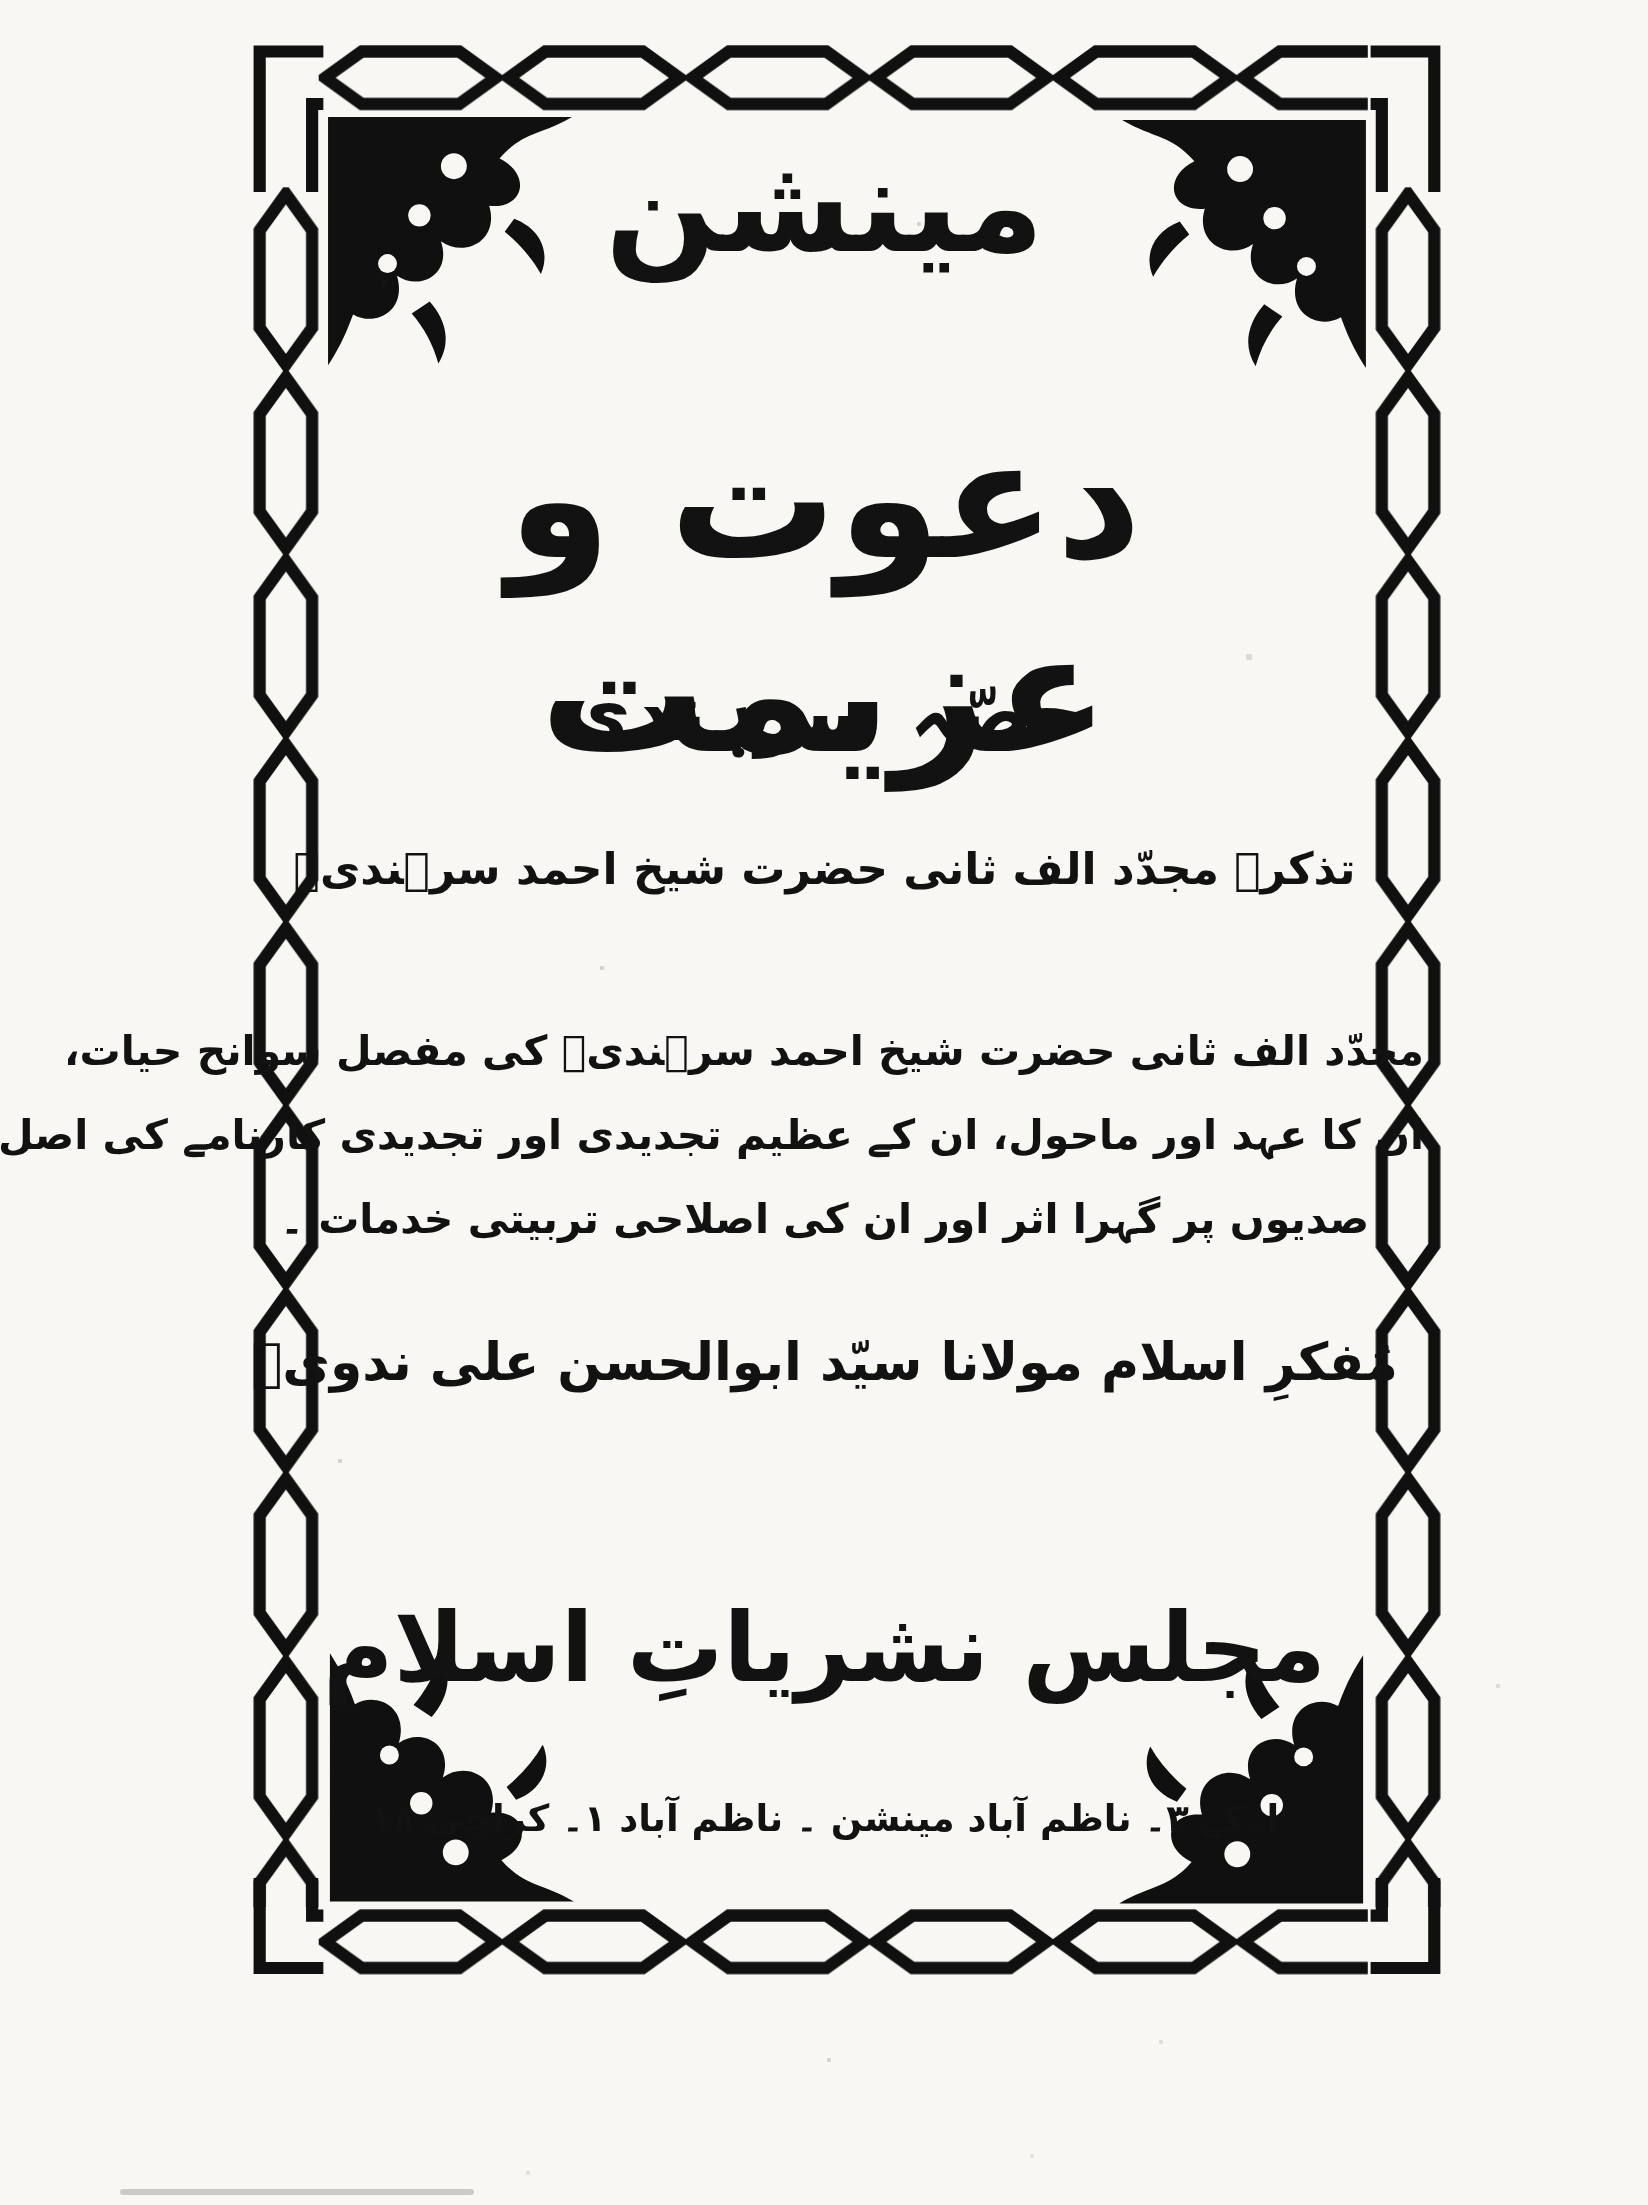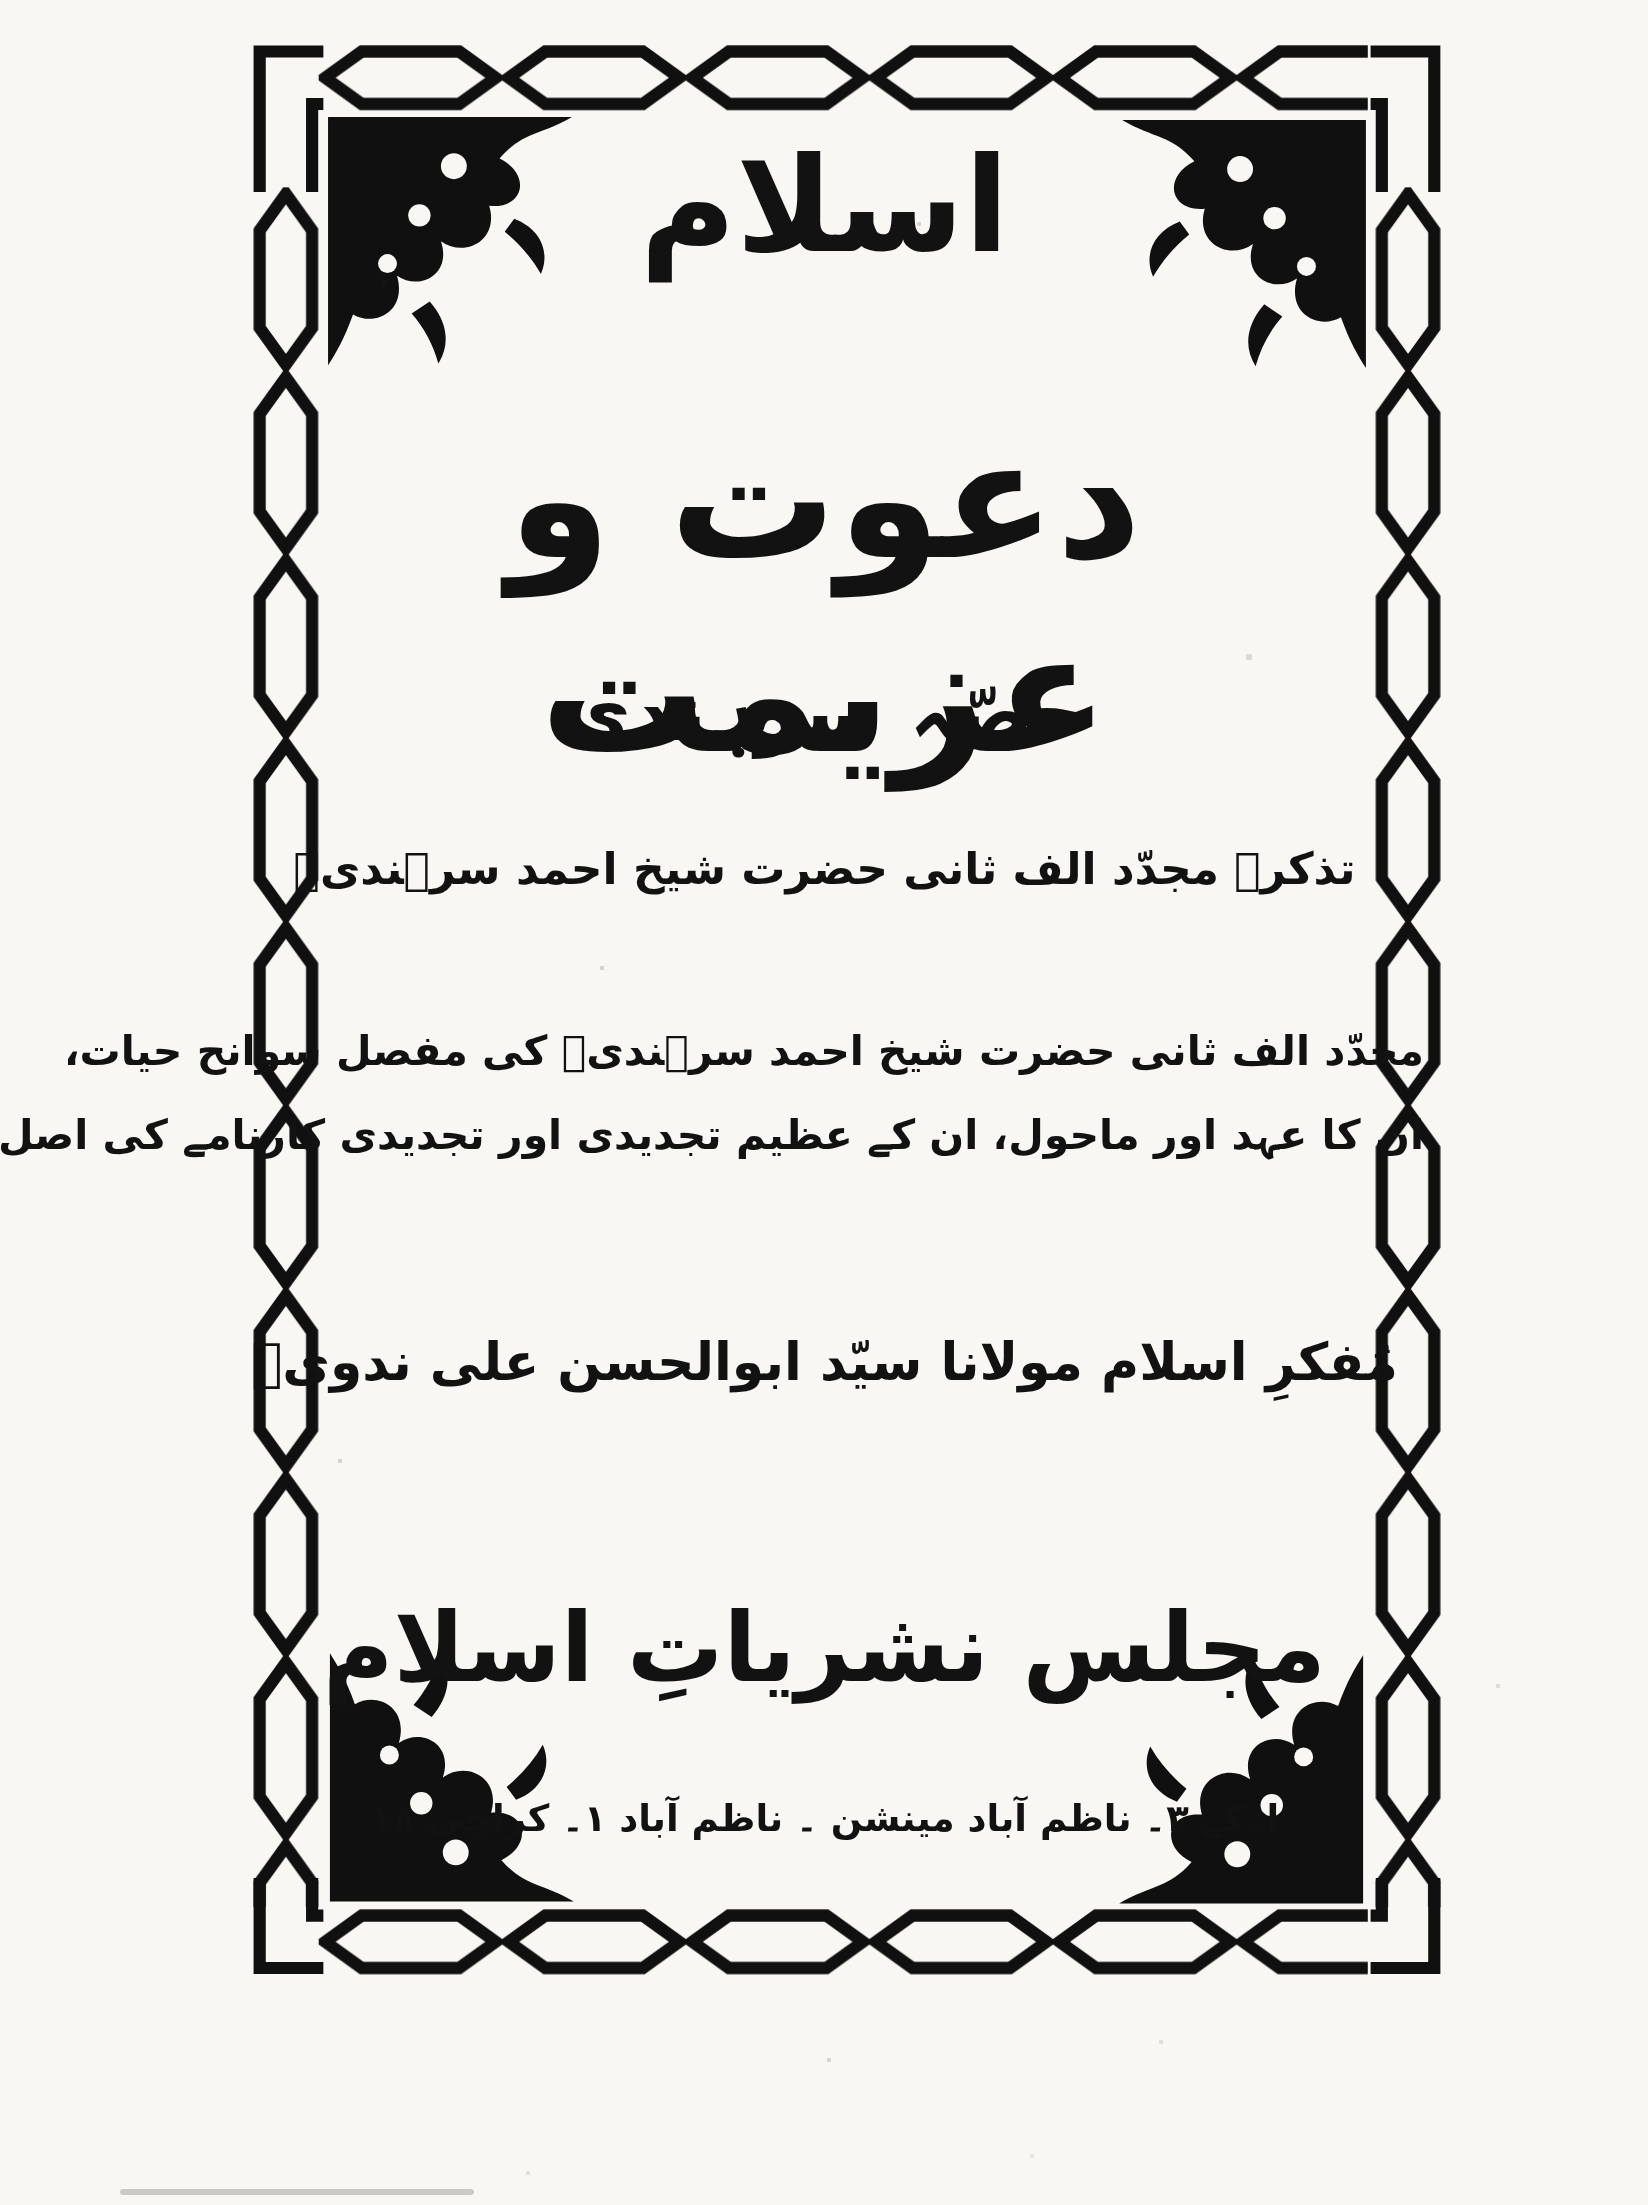--- a/index.html
+++ b/index.html
@@ -100,31 +100,32 @@
       <path d="M1475 2005 L1475 2045 L1463 2045"></path>
     </g>
 
     <use href="#orn" transform="translate(350,125) scale(0.92)"></use>
     <use href="#orn" transform="translate(1458,128) scale(-0.92,0.92)"></use>
     <use href="#orn" transform="translate(352,2030) scale(0.92,-0.92)"></use>
     <use href="#orn" transform="translate(1455,2032) scale(-0.92,-0.92)"></use>
   </svg>
 
   <div class="content">
-    <div class="txt kicker">اسلام</div>
+    <div class="txt kicker">مینشن</div>
 
     <div class="txt main-title">دعوت و عزیمت</div>
 
     <div class="txt part">حصّہ سرہندی</div>
 
     <div class="txt subtitle">تذکرہ مجدّد الف ثانی حضرت شیخ احمد سرہندیؒ</div>
 
     <div class="txt desc">
       <div class="line">مجدّد الف ثانی حضرت شیخ احمد سرہندیؒ کی مفصل سوانح حیات،</div>
       <div class="line">ان کا عہد اور ماحول، ان کے عظیم تجدیدی اور تجدیدی کارنامے کی اصل</div>
+      <div class="line">صدیوں پر گہرا اثر اور ان کی اصلاحی تربیتی خدمات ۔</div>
     </div>
 
     <div class="txt author">مُفکرِ اسلام مولانا سیّد ابوالحسن علی ندویؒ</div>
 
     <div class="txt publisher">مجلس نشریاتِ اسلام</div>
 
     <div class="txt address">ا۔کے ۳۔ ناظم آباد مینشن ۔ ناظم آباد ۱۔ کراچی ۱۸</div>
   </div>
 
   <div class="speckles"></div>

